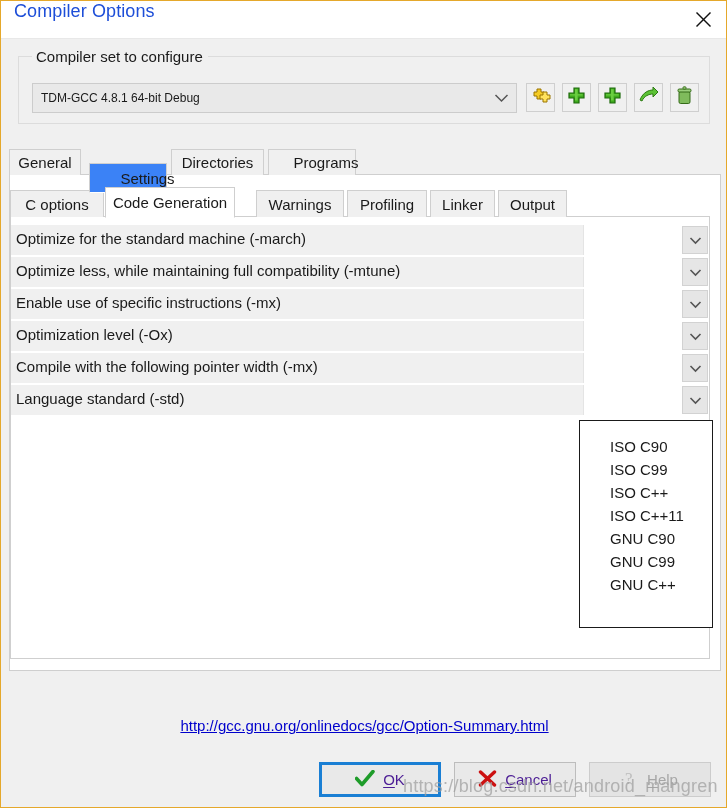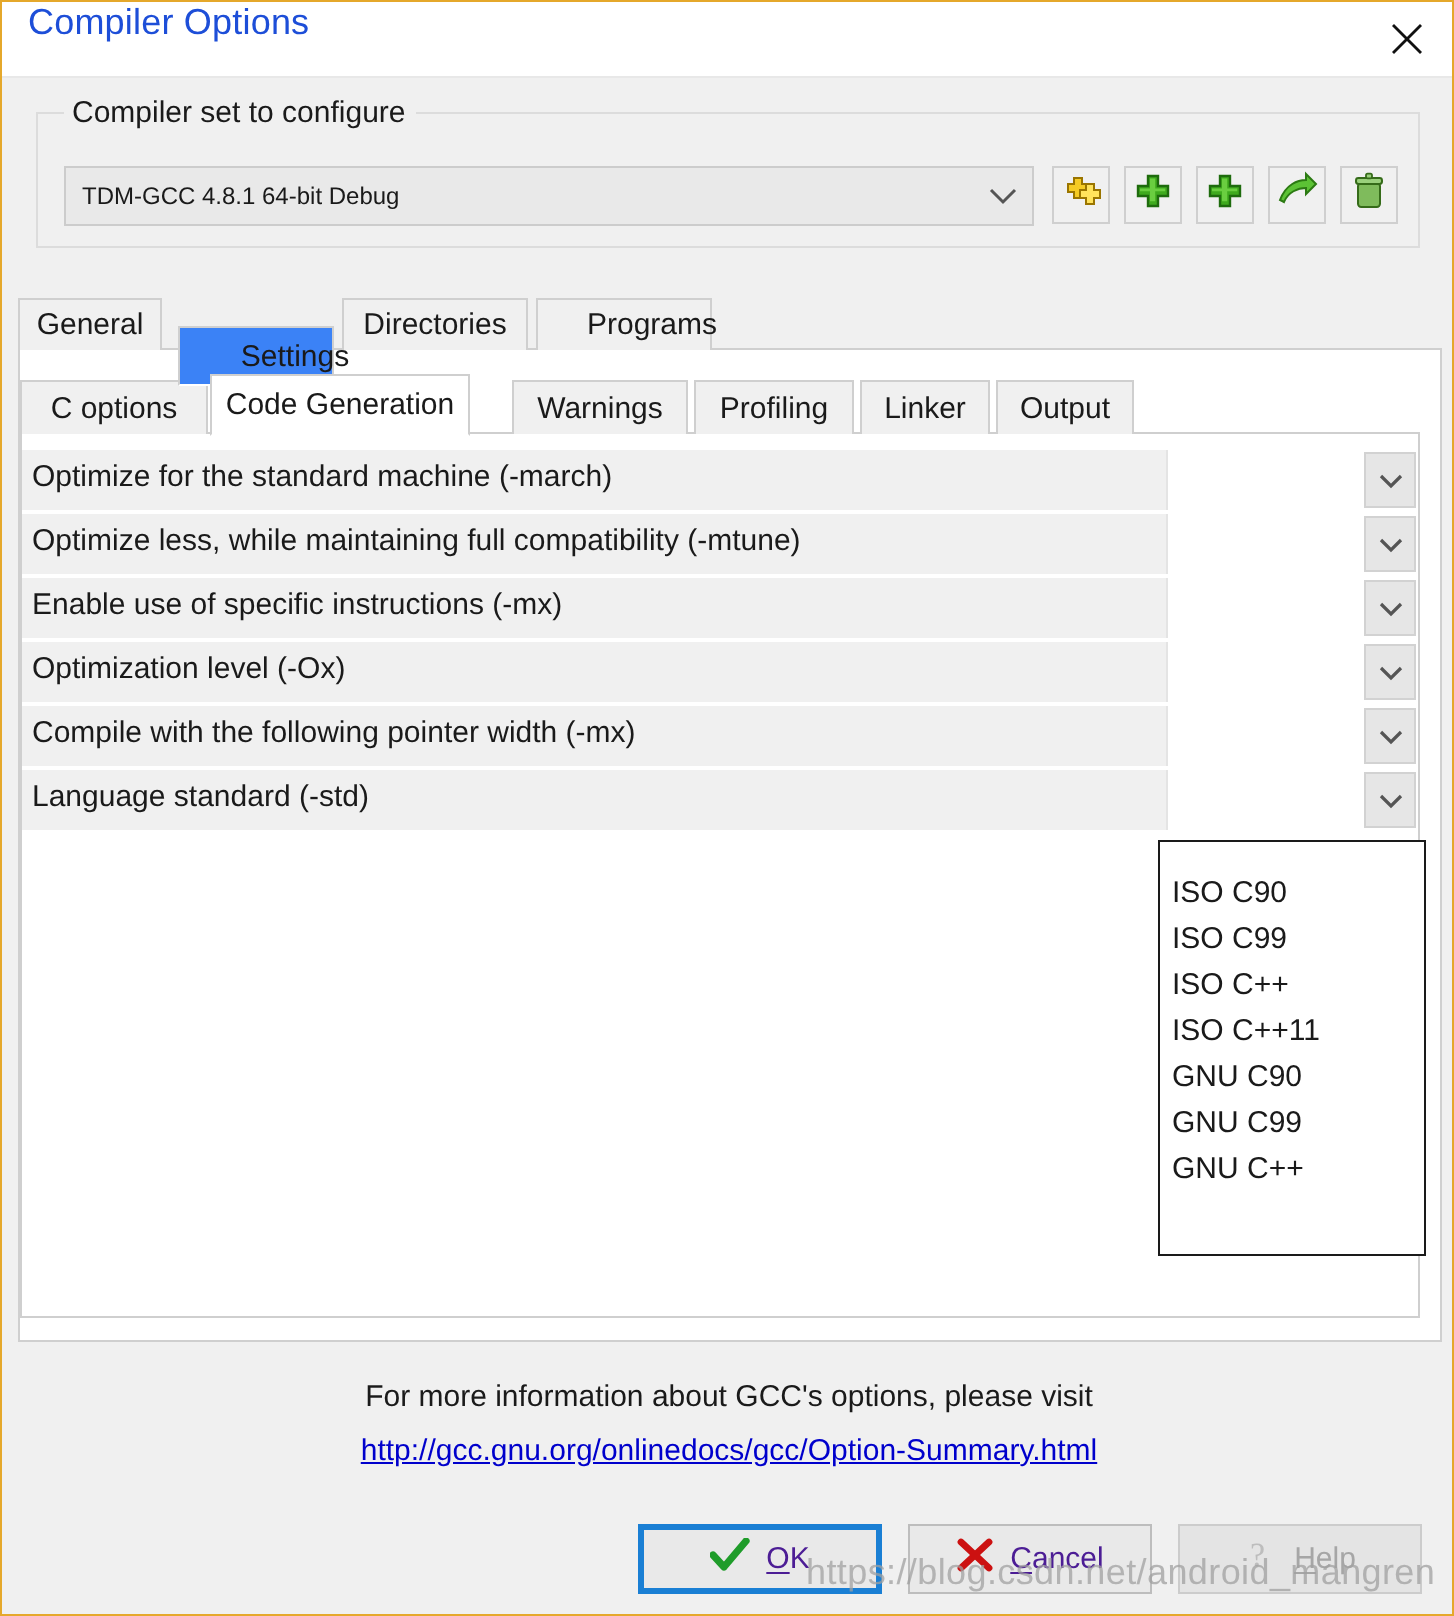--- a/index.html
+++ b/index.html
@@ -180,20 +180,21 @@
   }
 
   
   #dropdown {
     position: absolute; left: 578px; top: 419px;
     width: 134px; height: 208px;
     background: #ffffff;
     border: 1px solid #1a1a1a;
     padding-top: 14px;
     z-index: 40;
+    padding-left: 24px;
   }
   .ddopt {
     height: 23px;
     padding-left: 6px;
     font-size: 15px; color: #1a1a1a;
     white-space: nowrap;
     display: flex; align-items: center;
   }
 
   
@@ -441,21 +442,20 @@
   <div id="dropdown">
     <div class="ddopt">ISO C90</div>
     <div class="ddopt">ISO C99</div>
     <div class="ddopt">ISO C++</div>
     <div class="ddopt">ISO C++11</div>
     <div class="ddopt">GNU C90</div>
     <div class="ddopt">GNU C99</div>
     <div class="ddopt">GNU C++</div>
   </div>
 
-  <div id="footer-text">For more information about GCC's options, please visit</div>
   <div id="footer-link">
     <a href="#">http://gcc.gnu.org/onlinedocs/gcc/Option-Summary.html</a>
   </div>
 
   <div id="buttonbar">
     <div class="dlgbtn focused" style="left:318px; width:122px;">
       <span>
         <svg width="20" height="17" viewBox="0 0 20 17">
           <polyline points="1.5,8.5 7,14.5 18,1.5" fill="none" stroke="#1f9c2a" stroke-width="3.6" stroke-linecap="round" stroke-linejoin="round"></polyline>
         </svg>

